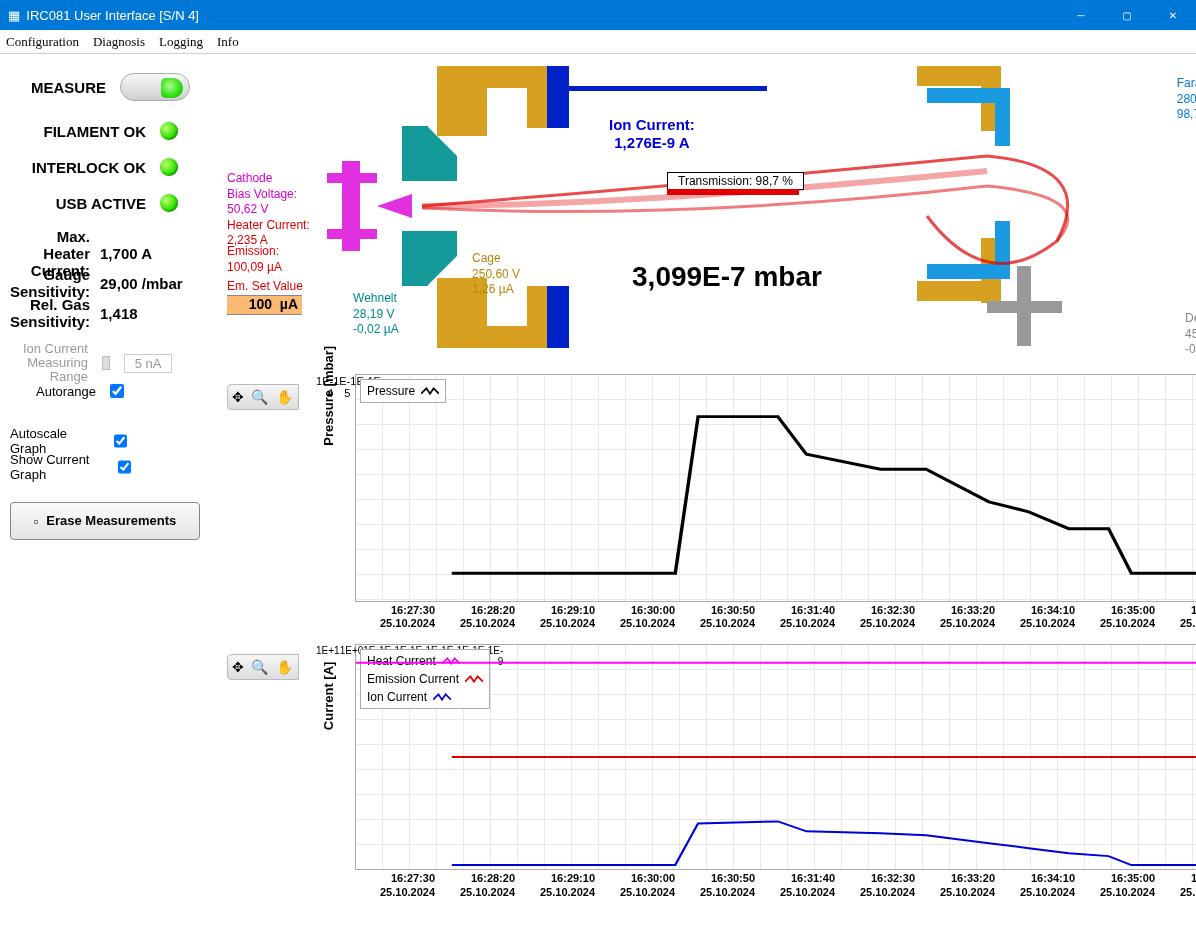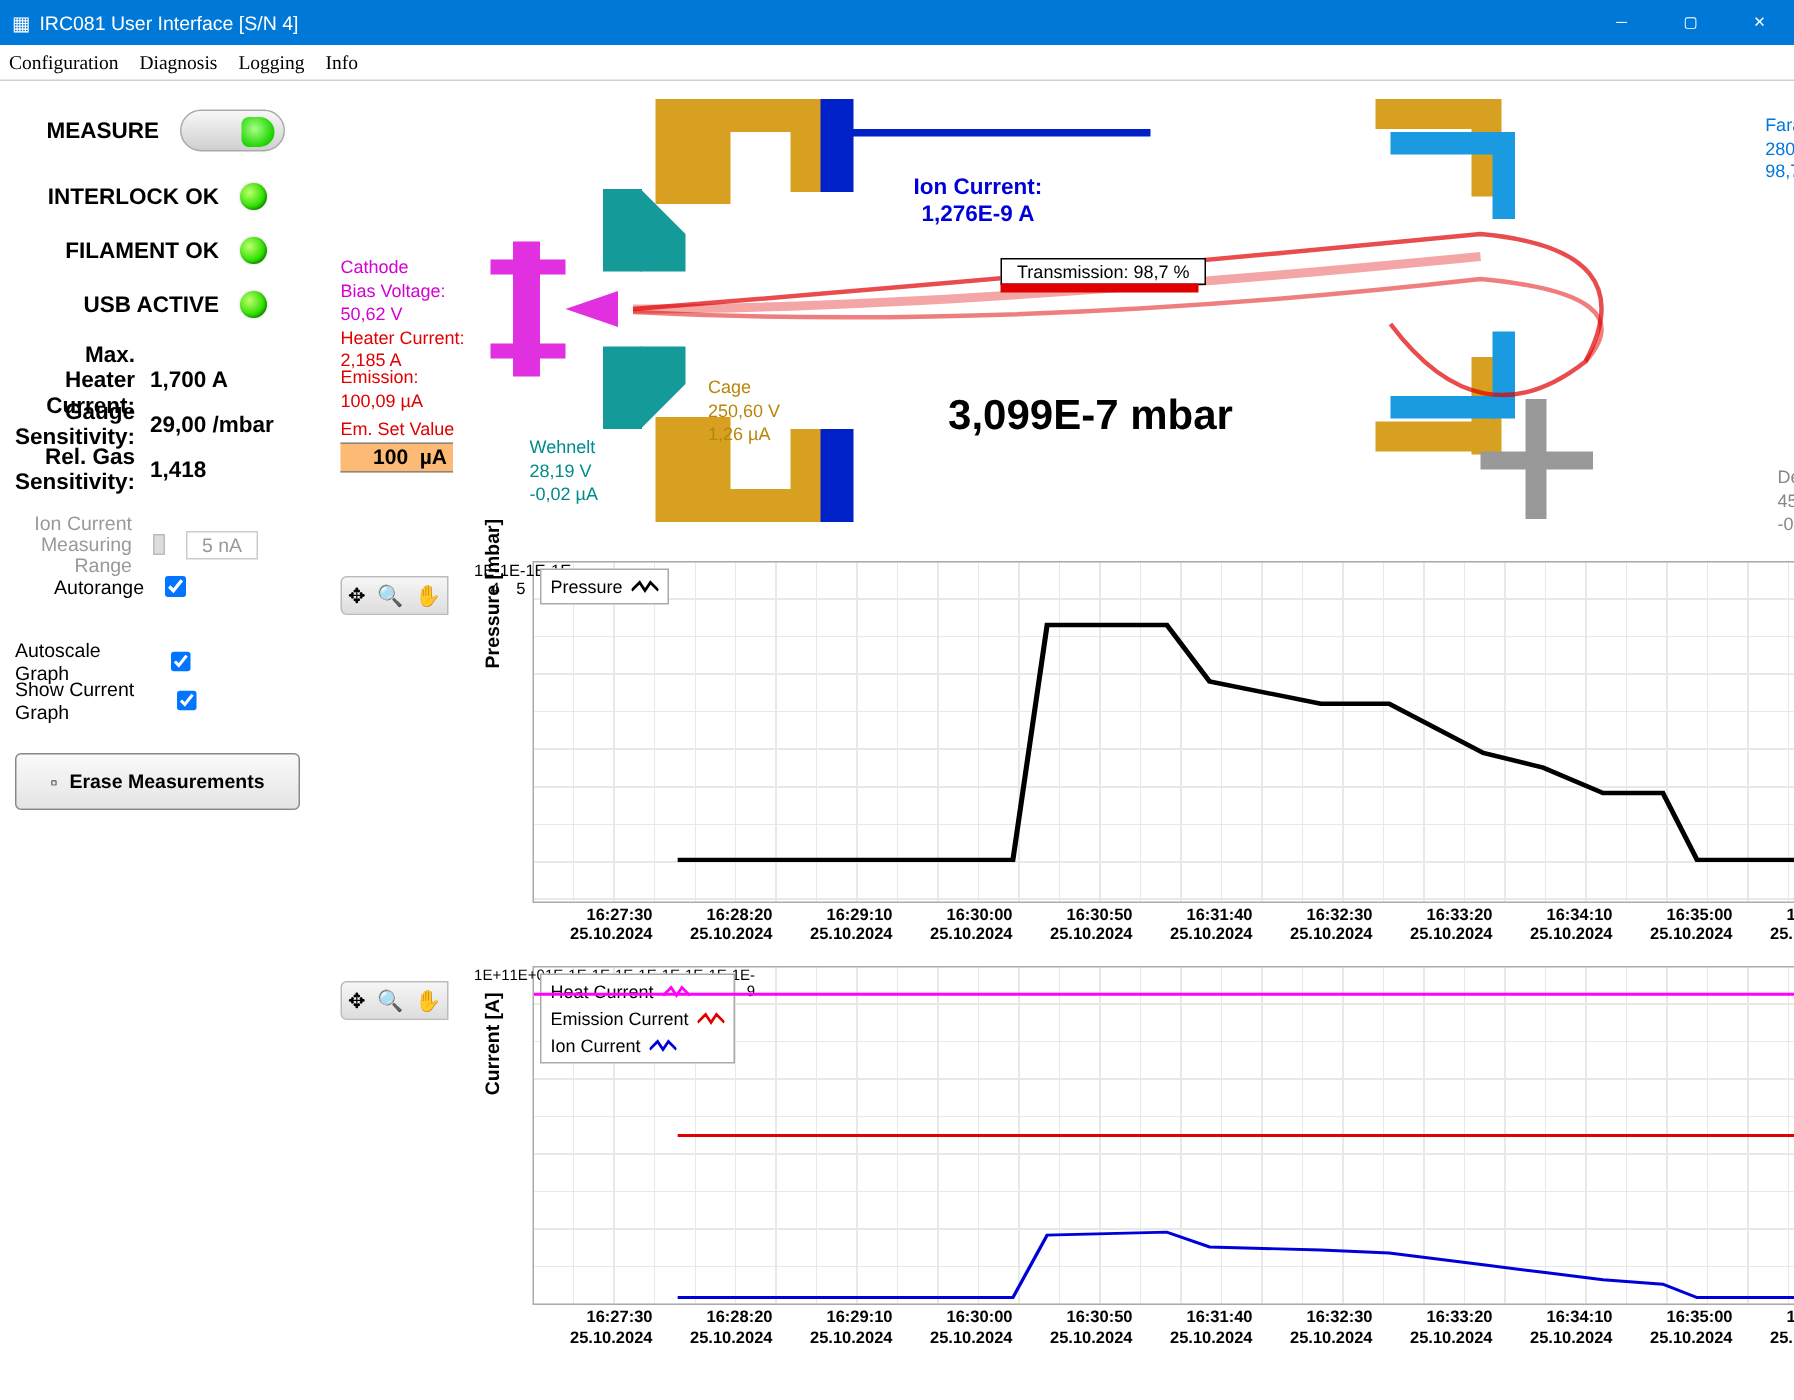--- a/index.html
+++ b/index.html
@@ -77,25 +77,25 @@
 </div>
 
 <div class="content">
   <div class="sidebar">
     <div class="row">
       <div class="lbl">MEASURE</div>
       <div class="measure-sw"></div>
     </div>
     <div style="height:8px"></div>
     <div class="row">
+        <div class="lbl">FILAMENT OK</div>
+        <div class="led"></div>
+      </div>
+    <div class="row">
         <div class="lbl">INTERLOCK OK</div>
-        <div class="led"></div>
-      </div>
-    <div class="row">
-        <div class="lbl">FILAMENT OK</div>
         <div class="led"></div>
       </div>
     <div class="row">
         <div class="lbl">USB ACTIVE</div>
         <div class="led"></div>
       </div>
 
     <div class="params">
       <div class="prow">
           <div class="pl">Max. Heater Current:</div>
@@ -189,21 +189,21 @@
       <div class="pressure-read">3,099E-7 mbar</div>
       <div class="ion-current">
         <div>Ion Current:</div>
         <div>1,276E-9 A</div>
       </div>
       <div class="cathode">
         <div>Cathode</div>
         <div>Bias Voltage:</div>
         <div>50,62 V</div>
         <div class="heater">Heater Current:</div>
-        <div class="heater">2,185 A</div>
+        <div class="heater">2,235 A</div>
       </div>
       <div class="emission">
         <div>Emission:</div>
         <div>100,09 µA</div>
       </div>
       <div class="emset">
         <div>Em. Set Value</div>
         <div class="emset-box"><span>100</span>&nbsp;&nbsp;<span>µA</span></div>
       </div>
       <div class="wehnelt">

